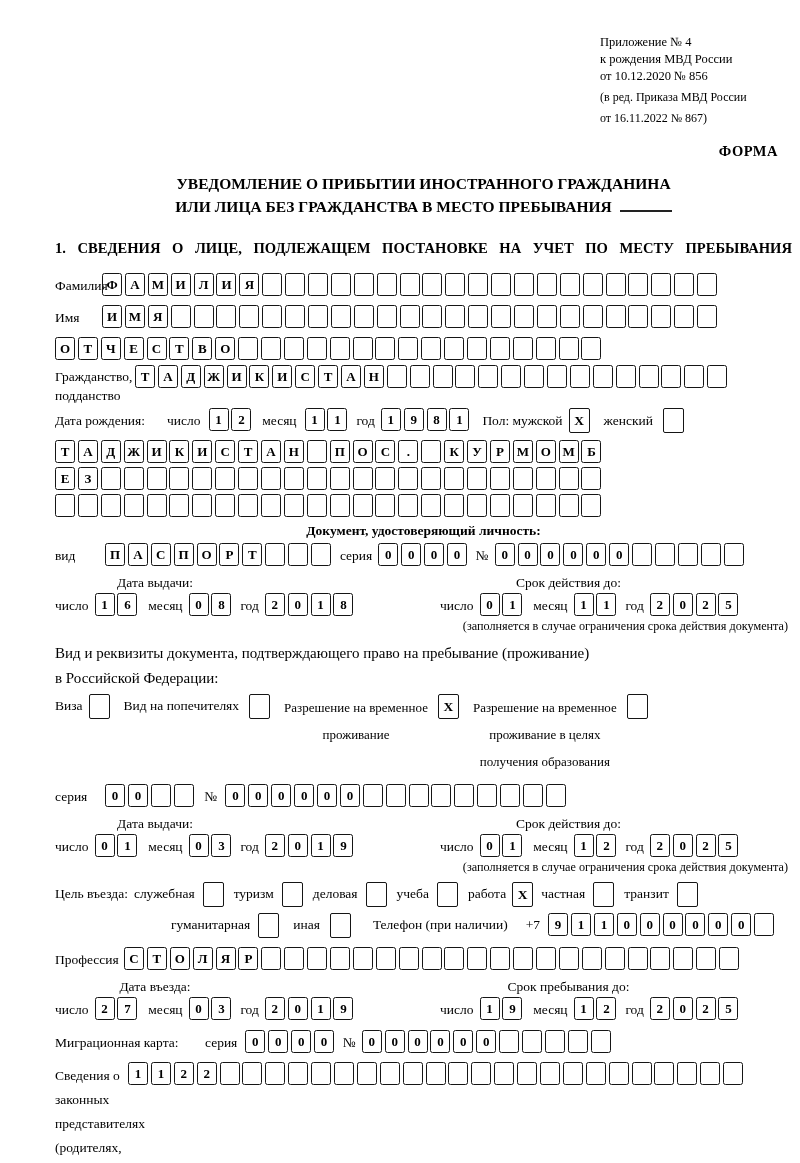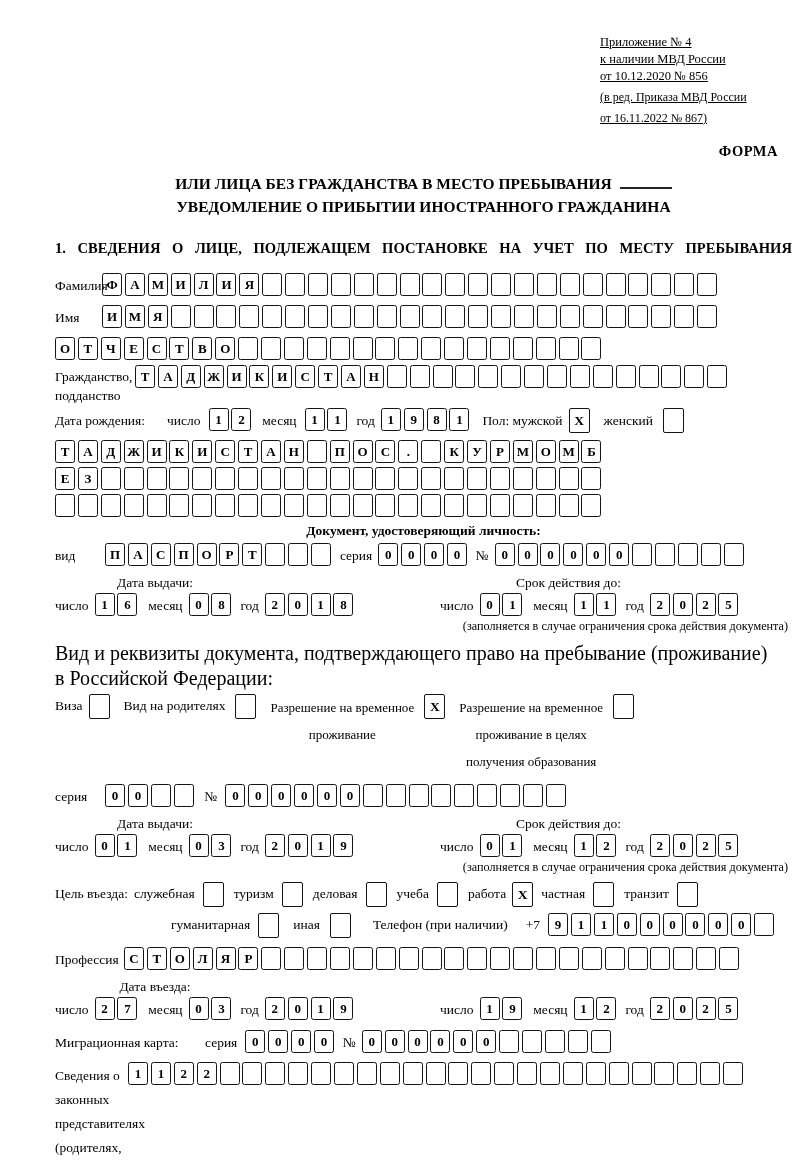--- a/index.html
+++ b/index.html
@@ -1,21 +1,21 @@
 <!DOCTYPE html>
 <html><head>
 <meta charset="utf-8">
 <style>
   html,body{margin:0;padding:0;background:#ffffff;}
   body{
     width:800px;height:1163px;overflow:hidden;box-sizing:border-box;
     padding:34px 8px 0 55px;
     font-family:"Liberation Serif","DejaVu Serif",serif;color:#000;
   }
-  .appendix{margin-left:auto;width:192px;font-size:12.5px;line-height:17px;text-decoration:underline;}
+  .appendix{margin-left:auto;width:192px;font-size:12.5px;line-height:17px;}
   .appendix .rev{font-size:12px;margin-top:4px;}
   .form-label{text-align:right;padding-right:14px;font-weight:bold;font-size:14.5px;margin-top:16px;letter-spacing:.5px;}
   .title{text-align:center;font-weight:bold;font-size:15.5px;line-height:23px;margin-top:12px;}
   .blank{display:inline-block;width:52px;height:14px;border-bottom:2px solid #222;margin-left:8px;}
   .sec{font-weight:bold;font-size:14.6px;margin-top:22px;margin-bottom:16px;text-align:justify;text-align-last:justify;}
   .frow{display:flex;align-items:flex-start;margin-bottom:5px;}
   .flabel{font-size:13.5px;line-height:25px;white-space:pre-line;flex-shrink:0;}
   .flabel.ml{line-height:19px;padding-top:2px;}
   .boxes{display:flex;flex-wrap:nowrap;margin-bottom:4px;}
   .cell{
@@ -29,43 +29,43 @@
   .inlbl{font-size:13.5px;line-height:25px;white-space:nowrap;flex-shrink:0;}
   .mr6{margin-right:6px;} .mr8{margin-right:8px;} .mr10{margin-right:10px;} .mr14{margin-right:14px;}
   .center-b{font-weight:bold;text-align:center;font-size:13.5px;margin:2px 0 4px 0;}
   .dhead{display:flex;font-size:13.5px;margin-top:2px;}
   .dhead-l{width:200px;text-align:center;}
   .dhead-r{flex:1;text-align:center;padding-left:90px;}
   .drow{display:flex;align-items:flex-start;margin-top:2px;}
   .dgroup{display:flex;align-items:flex-start;}
   .dgroup-l{width:385px;}
   .note{font-size:12.2px;text-align:right;padding-right:4px;margin:-1px 0 7px 0;}
-  .intro{font-size:20px;line-height:25px;white-space:pre-line;margin-bottom:3px;}
+  .intro{font-size:15px;line-height:25px;white-space:pre-line;margin-bottom:3px;}
   .opts{display:flex;align-items:flex-start;margin-bottom:9px;}
   .opts .inlbl{line-height:23px;}
   .optml{font-size:13px;line-height:27px;white-space:pre-line;text-align:center;flex-shrink:0;}
   .legal{display:flex;align-items:flex-start;margin-top:2px;}
   .ind{margin-left:116px;}
 </style>
 </head>
 <body>
 
 <div class="appendix">
   <div>Приложение № 4</div>
-  <div>к наличии МВД России</div>
+  <div>к рождения МВД России</div>
   <div>от 10.12.2020 № 856</div>
   <div class="rev">(в ред. Приказа МВД России</div>
   <div class="rev">от 16.11.2022 № 867)</div>
 </div>
 
 <div class="form-label">ФОРМА</div>
 
 <div class="title">
+  <div>УВЕДОМЛЕНИЕ О ПРИБЫТИИ ИНОСТРАННОГО ГРАЖДАНИНА</div>
   <div><span>ИЛИ ЛИЦА БЕЗ ГРАЖДАНСТВА В МЕСТО ПРЕБЫВАНИЯ</span><span class="blank"></span></div>
-  <div>УВЕДОМЛЕНИЕ О ПРИБЫТИИ ИНОСТРАННОГО ГРАЖДАНИНА</div>
 </div>
 
 <div class="sec">1. СВЕДЕНИЯ О ЛИЦЕ, ПОДЛЕЖАЩЕМ ПОСТАНОВКЕ НА УЧЕТ ПО МЕСТУ ПРЕБЫВАНИЯ</div>
 
 <div class="frow">
   <div class="flabel" style="width:47px">Фамилия</div>
   <div class="boxes">
       <span class="cell">Ф</span>
       <span class="cell">А</span>
       <span class="cell">М</span>
@@ -383,21 +383,21 @@
   </div>
 </div>
 <div class="note">(заполняется в случае ограничения срока действия документа)</div>
 
 <div class="intro">Вид и реквизиты документа, подтверждающего право на пребывание (проживание)
 в Российской Федерации:</div>
 
 <div class="opts">
   <span class="inlbl mr6">Виза</span>
   <span class="chk mr14"></span>
-  <span class="inlbl mr10">Вид на родителях</span>
+  <span class="inlbl mr10">Вид на попечителях</span>
   <span class="chk mr14"></span>
   <span class="optml mr10">Разрешение на временное
 проживание</span>
   <span class="chk mr14">X</span>
   <span class="optml mr10">Разрешение на временное
 проживание в целях
 получения образования</span>
   <span class="chk"></span>
 </div>
 
@@ -542,20 +542,21 @@
       <span class="cell"></span>
       <span class="cell"></span>
       <span class="cell"></span>
       <span class="cell"></span>
       <span class="cell"></span>
     </div>
 </div>
 
 <div class="dhead">
   <div class="dhead-l">Дата въезда:</div>
+  <div class="dhead-r">Срок пребывания до:</div>
 </div>
 <div class="drow">
   <div class="dgroup dgroup-l">
     <span class="inlbl mr6">число</span>
     <div class="boxes mr8">
         <span class="cell">2</span>
         <span class="cell">7</span>
       </div>
     <span class="inlbl mr6">месяц</span>
     <div class="boxes mr6">

